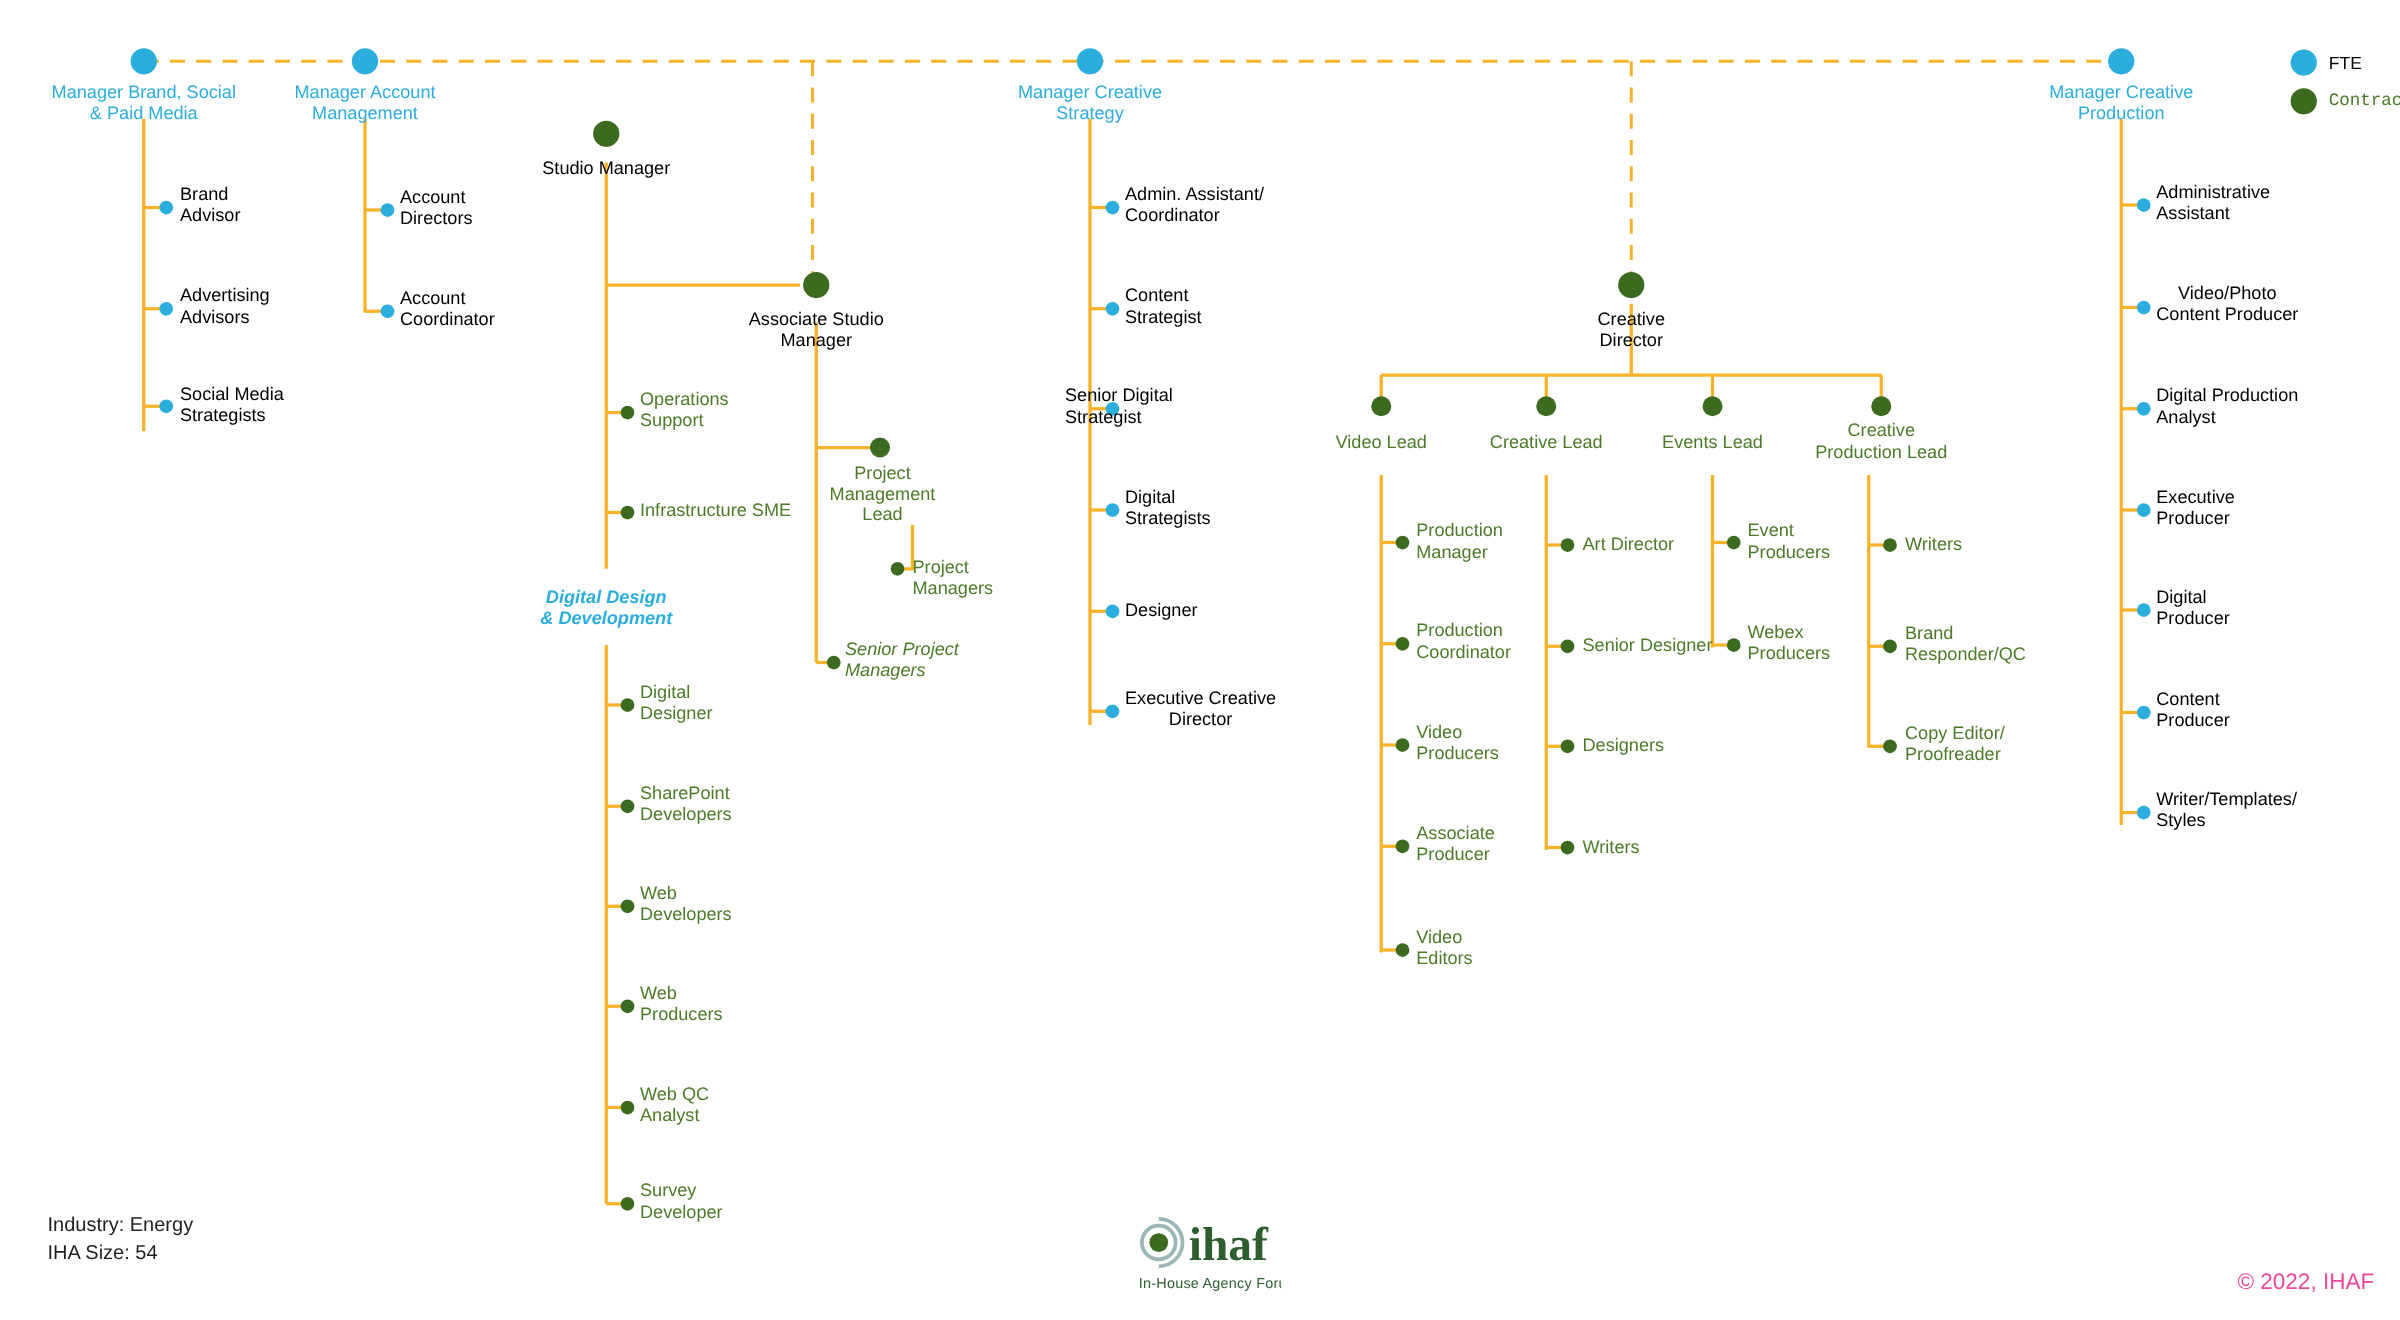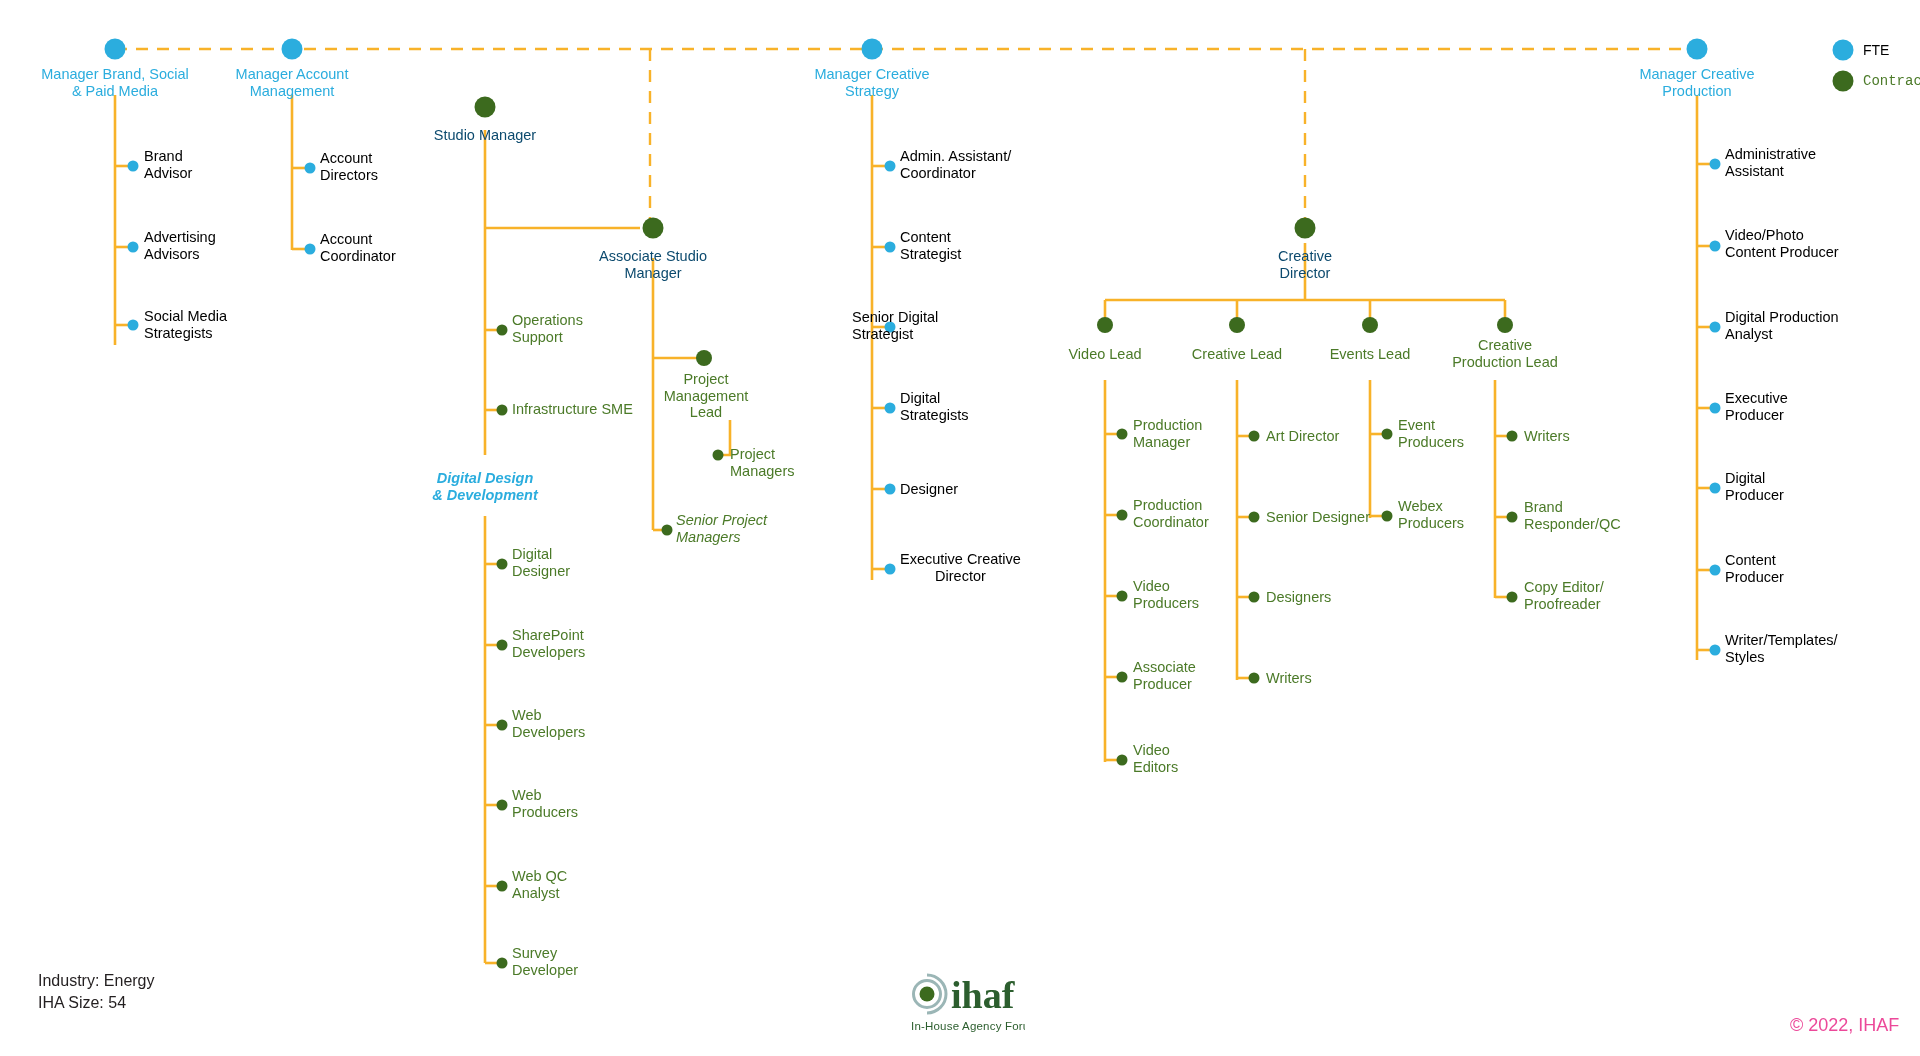--- a/index.html
+++ b/index.html
@@ -5,21 +5,21 @@
   html,body{margin:0;padding:0;background:#ffffff;}
   body{
     width:1920px;height:1056px;position:relative;overflow:hidden;
     font-family:"Liberation Sans","DejaVu Sans",sans-serif;
   }
   #chart{position:absolute;left:0;top:0;width:1920px;height:1056px;}
   .lbl{position:absolute;font-size:14.5px;line-height:16.5px;white-space:pre-line;}
   .fte{color:#000000;}
   .ctr{color:#4b7a28;}
   .mgr{color:#2badde;font-size:14.5px;line-height:16.5px;text-align:center;}
-  .mgr-c{color:#0c4a6e;font-size:14.5px;line-height:16.5px;text-align:center;}
+  .mgr-c{color:#000000;font-size:14.5px;line-height:16.5px;text-align:center;}
   .lead{color:#4b7a28;font-size:14.5px;line-height:16.5px;text-align:center;}
   .grp{color:#2badde;font-style:italic;font-weight:bold;font-size:14.5px;line-height:16.5px;text-align:center;}
   .center{transform:translateX(-50%);}
   .footer-text{position:absolute;color:#231f20;font-size:16px;line-height:22px;}
   .copyright{position:absolute;color:#ec4899;font-size:18px;}
   .legend-lbl{position:absolute;font-size:14px;}
   #logo{position:absolute;left:905px;top:968px;width:120px;height:74px;}
   .logo-word{font-family:"Liberation Serif","DejaVu Serif",serif;font-weight:bold;
     font-size:38px;fill:#2c5e2e;}
   .logo-sub{font-family:"Liberation Sans",sans-serif;font-size:11.5px;fill:#2c5e2e;letter-spacing:.2px;}
@@ -289,21 +289,21 @@
 <div class="lbl ctr" style="left:1524px;top:428px;">Writers</div>
 <div class="lbl ctr" style="left:1524px;top:499px;">Brand
 Responder/QC</div>
 <div class="lbl ctr" style="left:1524px;top:579px;">Copy Editor/
 Proofreader</div>
 
 <div class="lbl mgr center" style="left:1697px;top:66px;width:210px;">Manager Creative
 Production</div>
 <div class="lbl fte" style="left:1725px;top:146px;">Administrative
 Assistant</div>
-<div class="lbl fte" style="left:1725px;top:227px;">Video/Photo
+<div class="lbl fte" style="left:1725px;top:227px;text-align:center;">Video/Photo
 Content Producer</div>
 <div class="lbl fte" style="left:1725px;top:309px;">Digital Production
 Analyst</div>
 <div class="lbl fte" style="left:1725px;top:390px;">Executive
 Producer</div>
 <div class="lbl fte" style="left:1725px;top:470px;">Digital
 Producer</div>
 <div class="lbl fte" style="left:1725px;top:552px;">Content
 Producer</div>
 <div class="lbl fte" style="left:1725px;top:632px;">Writer/Templates/

